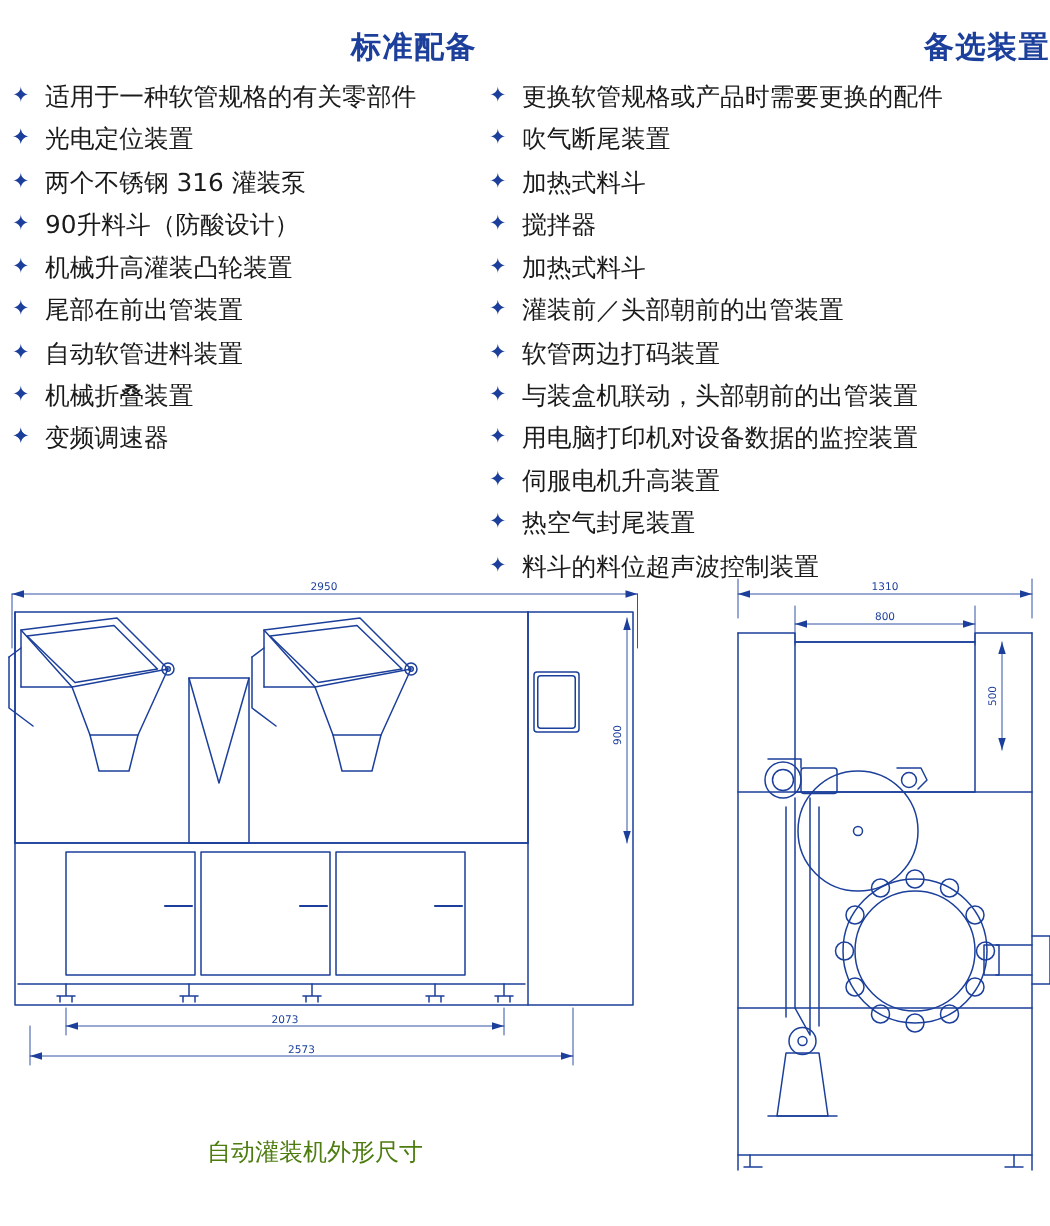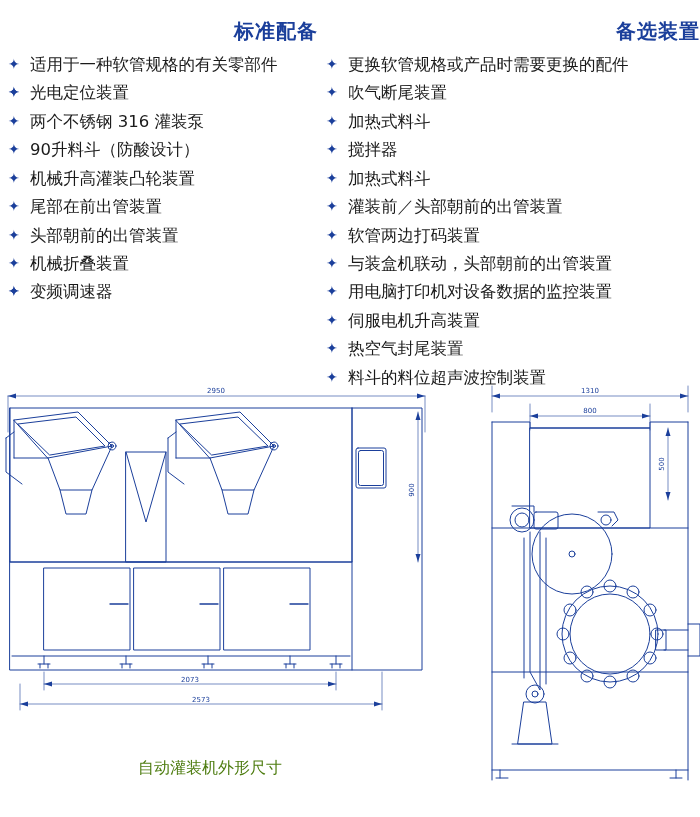--- a/index.html
+++ b/index.html
@@ -91,21 +91,21 @@
   <div class="col col-left">
     <div class="col-title">标准配备</div>
     <ul class="items">
       <li><span class="bullet">✦</span><span>适用于一种软管规格的有关零部件</span></li>
       <li><span class="bullet">✦</span></li>
       <li><span class="bullet">✦</span><span>光电定位装置</span></li>
       <li><span class="bullet">✦</span><span>两个不锈钢 316 灌装泵</span></li>
       <li><span class="bullet">✦</span><span>90升料斗（防酸设计）</span></li>
       <li><span class="bullet">✦</span><span>机械升高灌装凸轮装置</span></li>
       <li><span class="bullet">✦</span><span>尾部在前出管装置</span></li>
-      <li><span class="bullet">✦</span><span>头部朝前的出管装置</span></li>
+      <li><span class="bullet">✦</span><span>自动软管进料装置</span></li>
       <li><span class="bullet">✦</span><span>机械折叠装置</span></li>
       <li><span class="bullet">✦</span></li>
       <li><span class="bullet">✦</span><span>变频调速器</span></li>
     </ul>
   </div>
 
   <div class="col col-right">
     <div class="col-title">备选装置</div>
     <ul class="items">
       <li><span class="bullet">✦</span><span>更换软管规格或产品时需要更换的配件</span></li>

